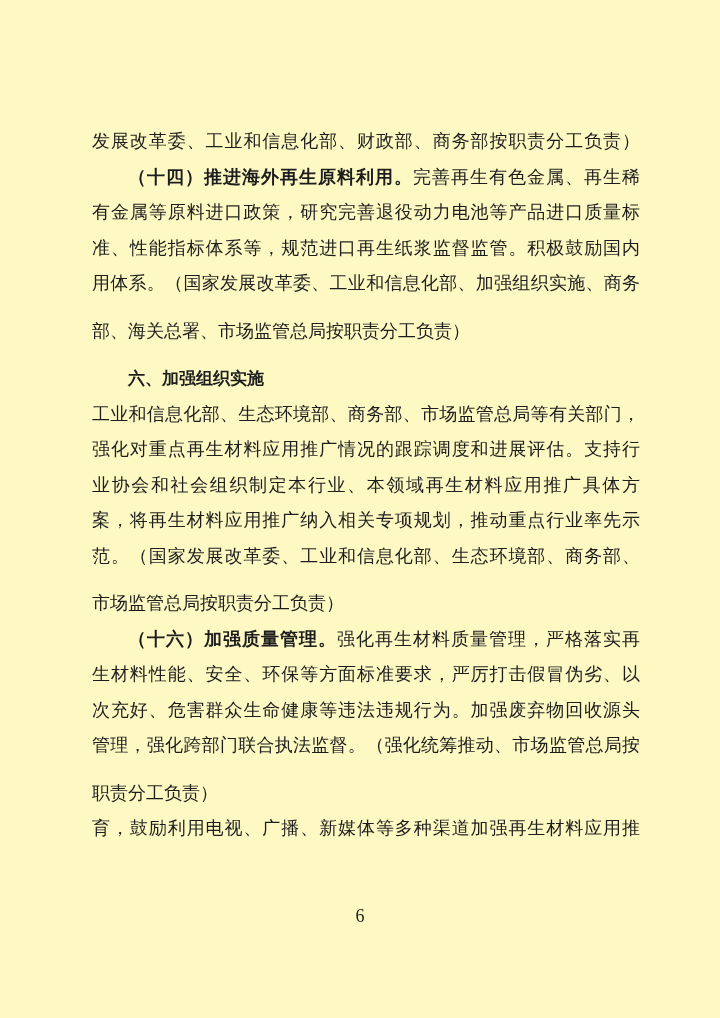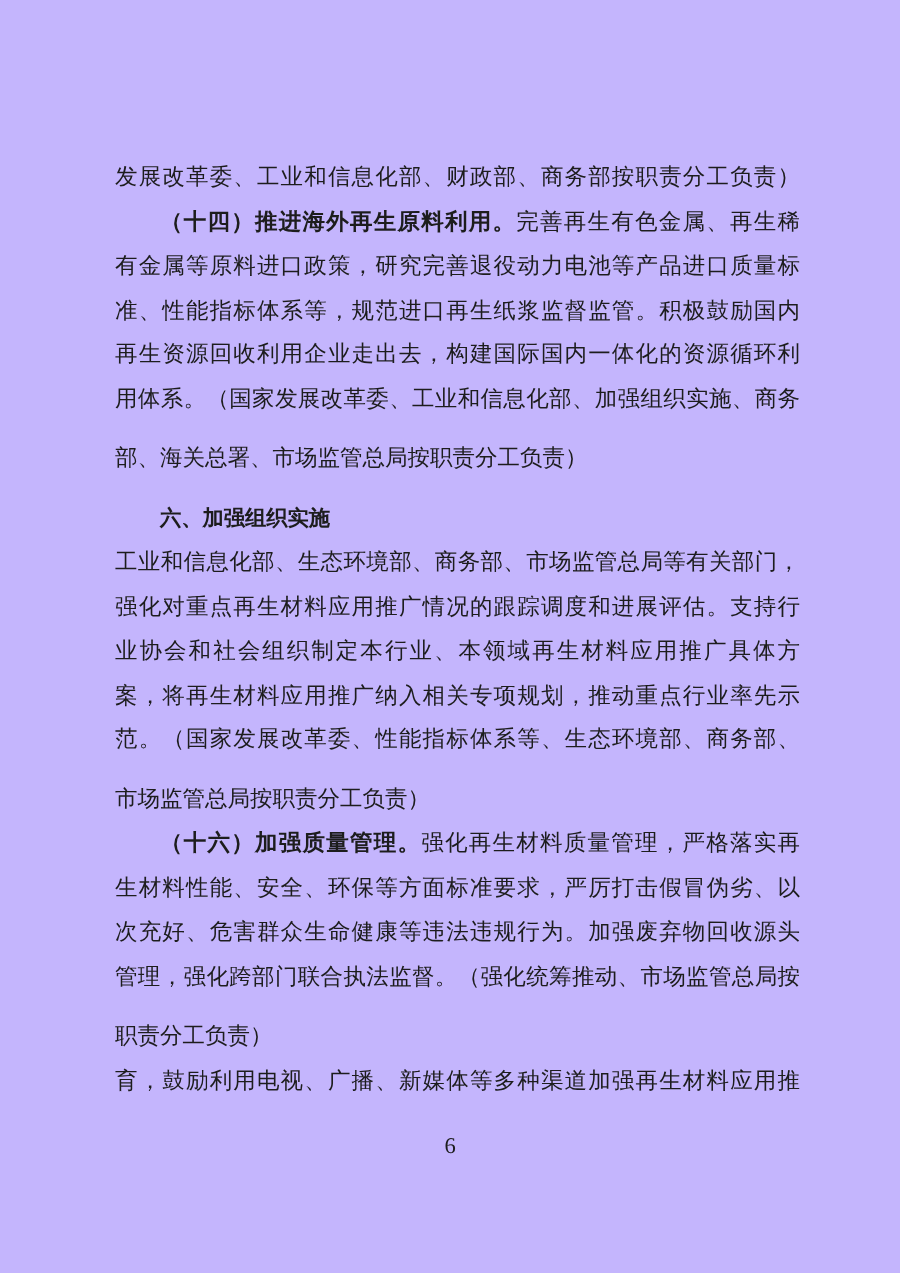--- a/index.html
+++ b/index.html
@@ -5,21 +5,21 @@
   html, body {
     margin: 0;
     padding: 0;
     background: #e8e8e8;
   }
   .page {
     position: relative;
     width: 720px;
     height: 1018px;
     margin: 0 auto;
-    background: #c4b5fd;
+    background: #fef9c3;
     color: #1d1d1d;
     font-family: "Liberation Serif", "DejaVu Serif", serif;
     overflow: hidden;
   }
   .text-block {
     position: absolute;
     left: 92px;
     top: 124px;
     width: 548px;
   }
@@ -63,29 +63,28 @@
 </style>
 </head>
 <body>
 
 <div class="page">
   <div class="text-block">
       <div class="line just"><span class="seg-attr">发展改革委、工业和信息化部、财政部、商务部按职责分工负责）</span></div>
       <div class="line just indent"><span class="seg-lead">（十四）推进海外再生原料利用。</span><span class="seg-body">完善再生有色金属、再生稀</span></div>
       <div class="line just"><span class="seg-body">有金属等原料进口政策，研究完善退役动力电池等产品进口质量标</span></div>
       <div class="line just"><span class="seg-body">准、性能指标体系等，规范进口再生纸浆监督监管。积极鼓励国内</span></div>
-      <div class="line just"><span class="seg-body">再生资源回收利用企业走出去，构建国际国内一体化的资源循环利</span></div>
       <div class="line just"><span class="seg-body">用体系。</span><span class="seg-attr">（国家发展改革委、工业和信息化部、加强组织实施、商务</span></div>
       <div class="line left"><span class="seg-attr">部、海关总署、市场监管总局按职责分工负责）</span></div>
       <div class="line left indent heading"><span class="seg-head">六、加强组织实施</span></div>
       <div class="line just"><span class="seg-body">工业和信息化部、生态环境部、商务部、市场监管总局等有关部门，</span></div>
       <div class="line just"><span class="seg-body">强化对重点再生材料应用推广情况的跟踪调度和进展评估。支持行</span></div>
       <div class="line just"><span class="seg-body">业协会和社会组织制定本行业、本领域再生材料应用推广具体方</span></div>
       <div class="line just"><span class="seg-body">案，将再生材料应用推广纳入相关专项规划，推动重点行业率先示</span></div>
-      <div class="line just"><span class="seg-body">范。</span><span class="seg-attr">（国家发展改革委、性能指标体系等、生态环境部、商务部、</span></div>
+      <div class="line just"><span class="seg-body">范。</span><span class="seg-attr">（国家发展改革委、工业和信息化部、生态环境部、商务部、</span></div>
       <div class="line left"><span class="seg-attr">市场监管总局按职责分工负责）</span></div>
       <div class="line just indent"><span class="seg-lead">（十六）加强质量管理。</span><span class="seg-body">强化再生材料质量管理，严格落实再</span></div>
       <div class="line just"><span class="seg-body">生材料性能、安全、环保等方面标准要求，严厉打击假冒伪劣、以</span></div>
       <div class="line just"><span class="seg-body">次充好、危害群众生命健康等违法违规行为。加强废弃物回收源头</span></div>
       <div class="line just"><span class="seg-body">管理，强化跨部门联合执法监督。</span><span class="seg-attr">（强化统筹推动、市场监管总局按</span></div>
       <div class="line left"><span class="seg-attr">职责分工负责）</span></div>
       <div class="line just"><span class="seg-body">育，鼓励利用电视、广播、新媒体等多种渠道加强再生材料应用推</span></div>
     </div>
   <div class="page-number">6</div>
 </div>

